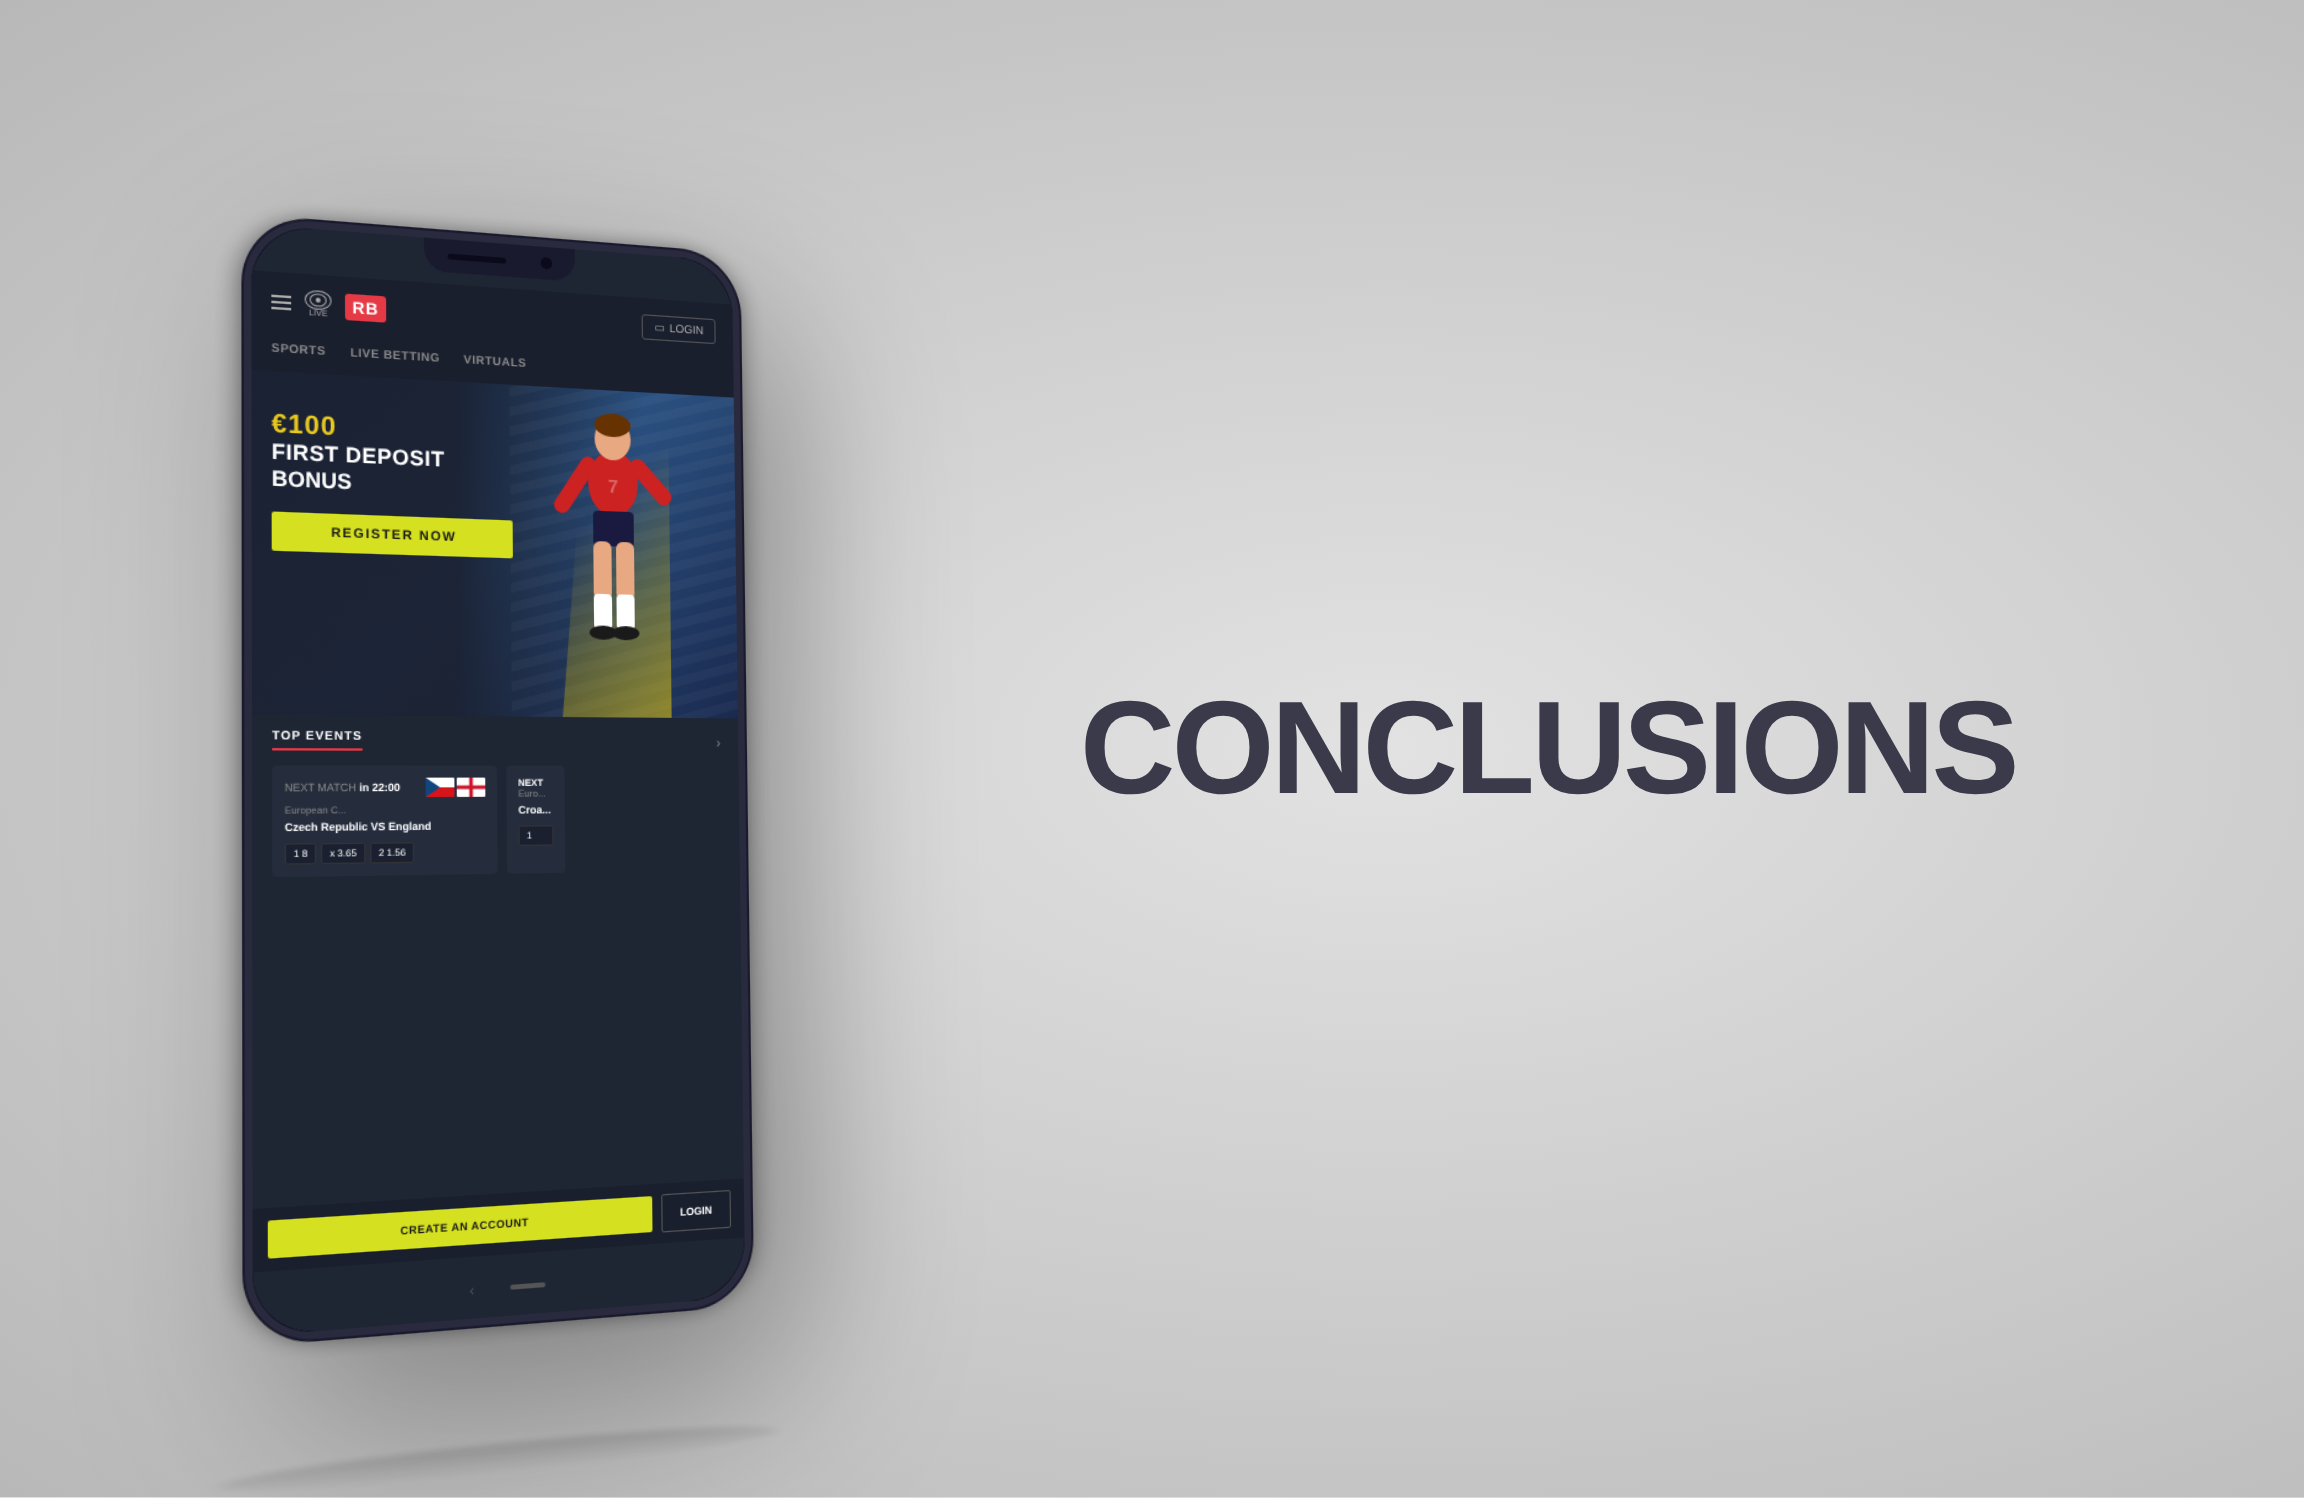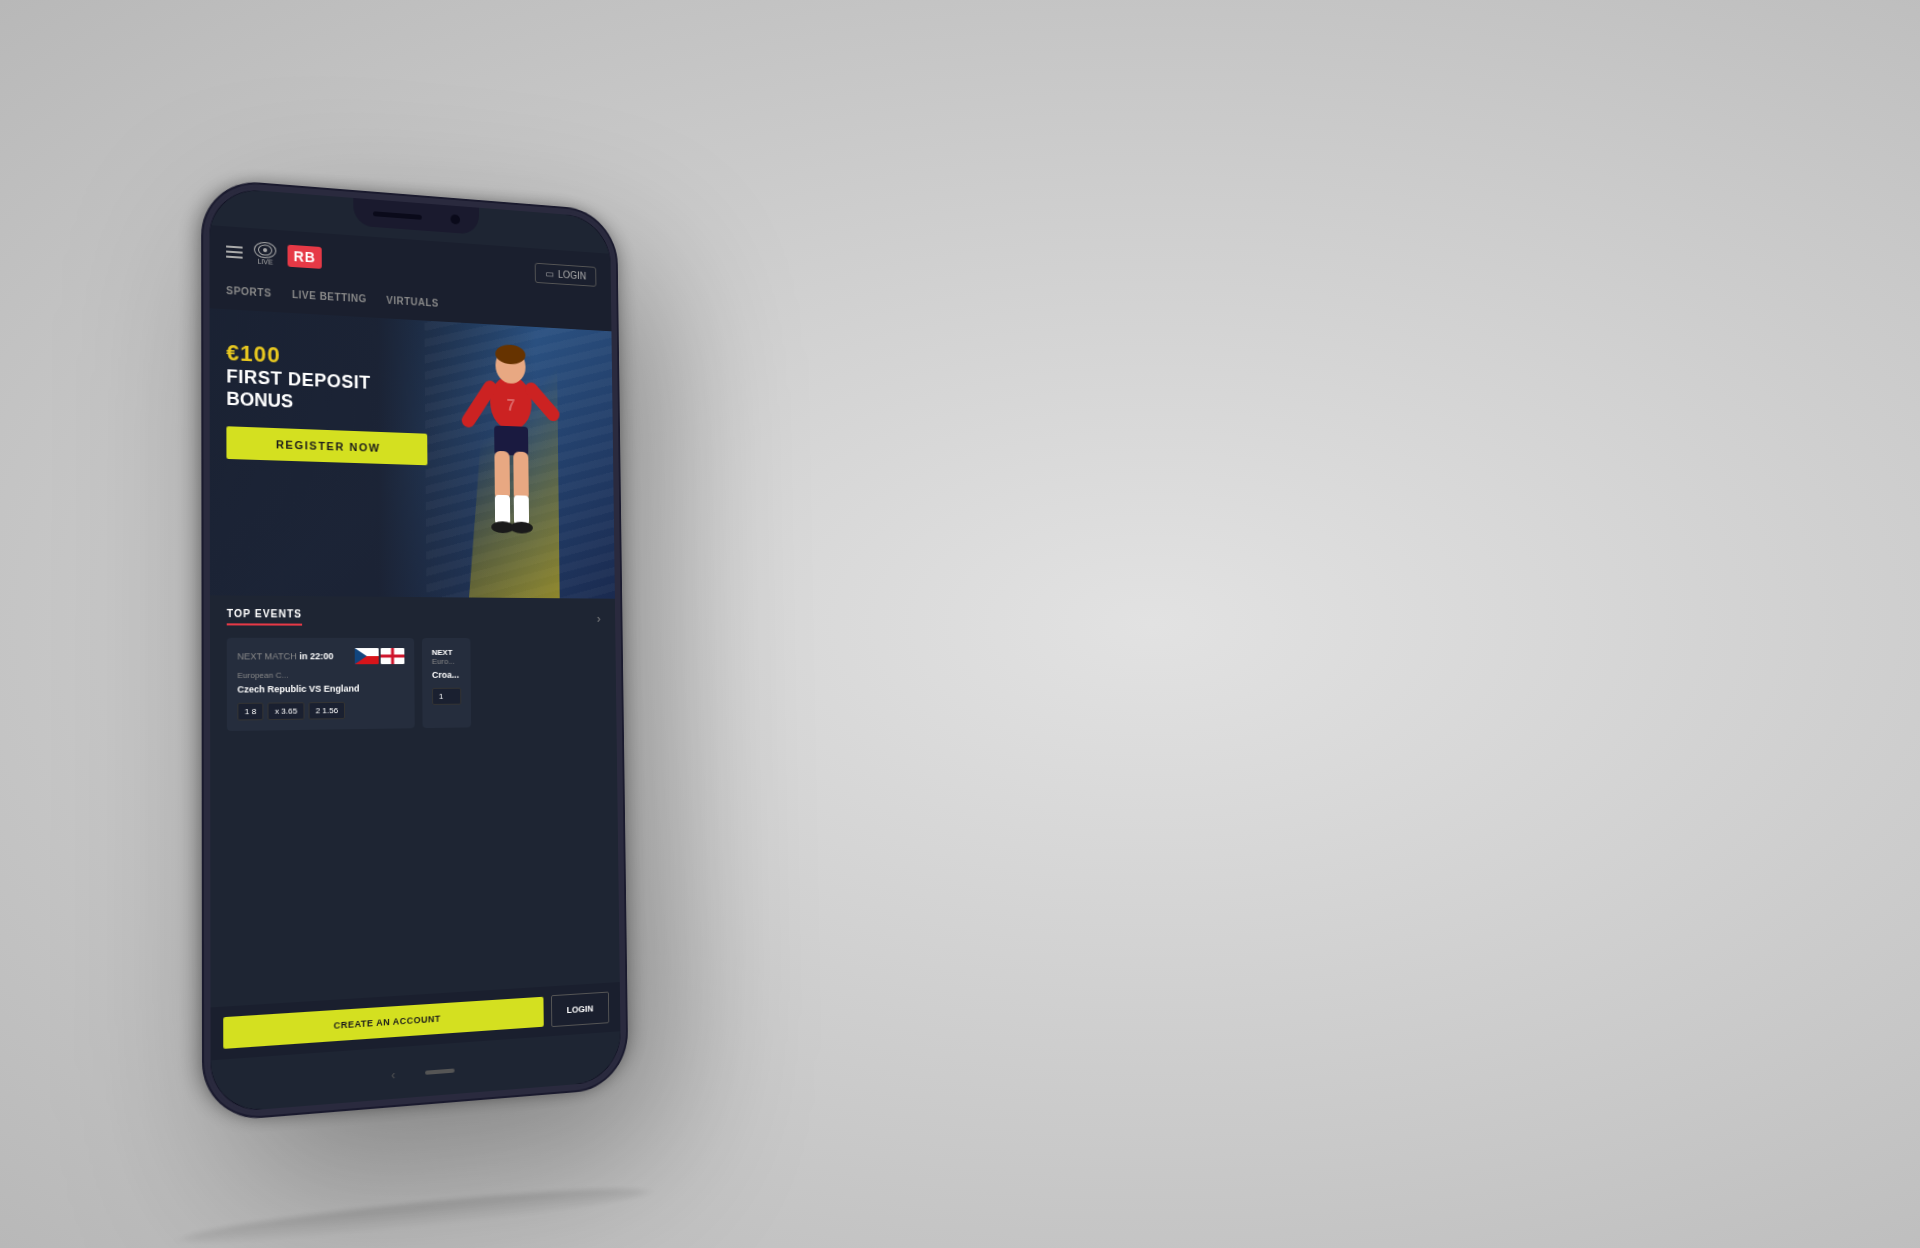--- a/index.html
+++ b/index.html
@@ -724,14 +724,17 @@
         <div class="phone-bottom-bar">
           <div class="bottom-nav-arrow">‹</div>
           <div class="bottom-nav-dot"></div>
         </div>
 
       </div>
     </div>
     <div class="phone-reflection"></div>
   </div>
 
+  <div class="conclusions-section">
+    <div class="conclusions-text">CONCLUSIONS</div>
+  </div>
 
 </div>
 
 </body></html>

